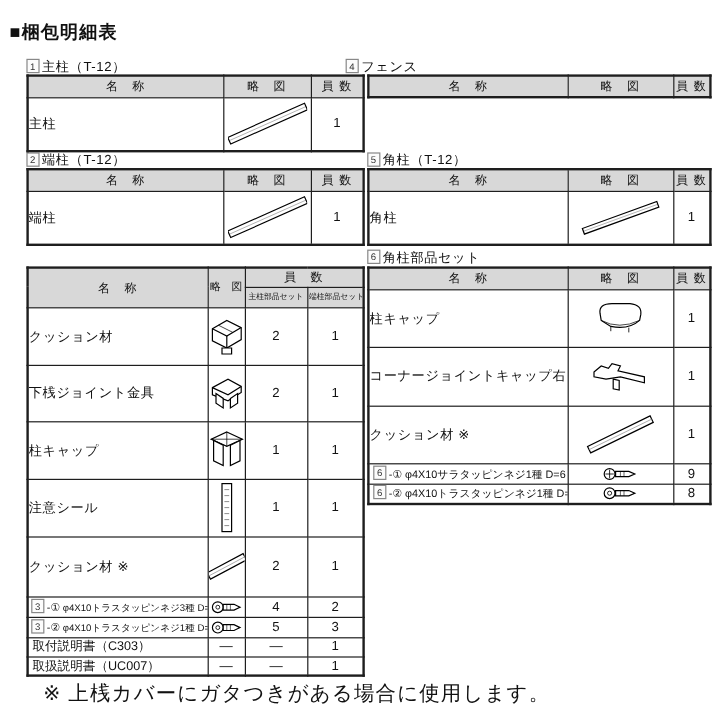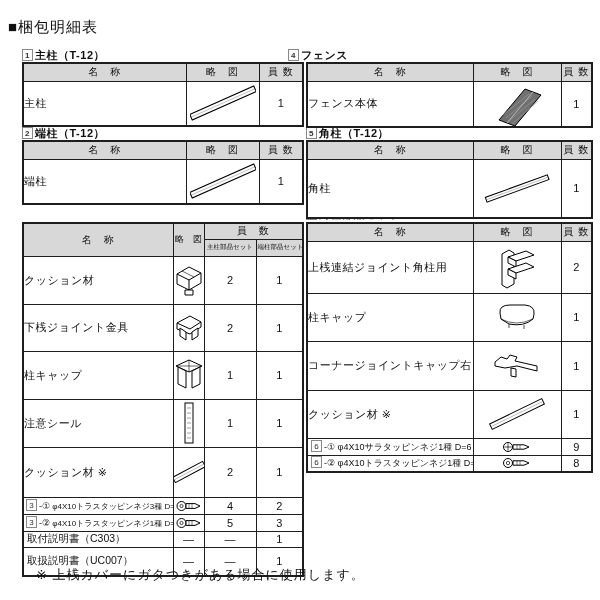--- a/index.html
+++ b/index.html
@@ -1,39 +1,39 @@
 <!DOCTYPE html>
 <html><head>
 <meta charset="utf-8">
 <style>
   * { box-sizing: border-box; }
   html,body { margin:0; padding:0; background:#fff; }
   body { font-family:"Liberation Sans","DejaVu Sans",sans-serif; color:#111; }
   #canvas { position:relative; width:600px; height:600px; background:#fff; overflow:hidden; }
 
-  .title { position:absolute; font-size:15px; font-weight:normal; letter-spacing:1px; }
-  .sec { position:absolute; font-size:11px; letter-spacing:.5px; white-space:nowrap;font-weight:bold; }
+  .title { position:absolute; font-size:15px; font-weight:bold; letter-spacing:1px; }
+  .sec { position:absolute; font-size:11px; letter-spacing:.5px; white-space:nowrap; }
   .nbox { display:inline-block; min-width:11px; height:12px; line-height:11px; border:1px solid #888;
           background:#fcfcfc; font-size:8px; text-align:center; padding:0 1px; margin-right:2px;
           vertical-align:1px; color:#333; }
   .circ { font-size:9px; }
 
   table.tbl { position:absolute; border-collapse:collapse; table-layout:fixed;
               border:2px solid #1e1e1e; background:#fff; }
   .tbl th, .tbl td { border:1px solid #1e1e1e; overflow:hidden; white-space:nowrap; padding:0; }
   .hd th { background:#d8d8d8; font-weight:normal; font-size:10px; text-align:center; letter-spacing:1px; }
   th.skh { font-size:9px; letter-spacing:0; }
   .sub th { font-size:6.5px; letter-spacing:0; padding:0 1px; }
   .nm { font-size:11px; text-align:left; vertical-align:middle; padding-left:6px; letter-spacing:.5px; }
   .sk { text-align:center; vertical-align:middle; }
   .qt { text-align:center; vertical-align:middle; font-size:11px; }
   tr.smr .nm { font-size:8px; letter-spacing:0; padding-left:2px; }
   tr.smr6 .nm { font-size:9px; letter-spacing:0; padding-left:3px; }
   tr.docr .nm { font-size:10.5px; letter-spacing:0; padding-left:3px; }
-  .footnote { position:absolute; font-size:13px; letter-spacing:1px; }
+  .footnote { position:absolute; font-size:17px; letter-spacing:1px; }
   svg { display:block; margin:0 auto; }
 </style>
 </head>
 <body>
 
 <div id="canvas">
 
   <div class="title" style="left:8px;top:18px">■梱包明細表</div>
 
   <div class="sec" style="left:22px;top:48px">
@@ -111,50 +111,36 @@
         <col style="width:166px">
         <col style="width:88px">
         <col style="width:31px">
       </colgroup>
     <tbody>
         <tr class="hd" style="height:18px">
       <th>名　称</th>
       <th>略　図</th>
       <th>員 数</th>
     </tr>
-    <tr style="height:45px">
-      <td class="nm">フェンス本体</td>
-      <td class="sk">
-        <svg width="64" height="44" viewBox="0 0 64 44">
-          <polygon points="14,38 40,7 56,13 30,44" fill="#707070" stroke="#000"></polygon>
-          <line x1="18" y1="33" x2="44" y2="12" stroke="#9a9a9a" stroke-width="0.7"></line>
-          <line x1="21" y1="36" x2="47" y2="14" stroke="#9a9a9a" stroke-width="0.7"></line>
-          <line x1="24" y1="39" x2="50" y2="17" stroke="#9a9a9a" stroke-width="0.7"></line>
-          <line x1="27" y1="42" x2="53" y2="19" stroke="#9a9a9a" stroke-width="0.7"></line>
-          <line x1="48" y1="10" x2="22" y2="41" stroke="#c8c8c8" stroke-width="0.8"></line>
-        </svg>
-      </td>
-      <td class="qt">1</td>
-    </tr>
   </tbody>
     </table>
 
   <table class="tbl" style="left:306px;top:140px;width:285px">
     <colgroup>
         <col style="width:166px">
         <col style="width:88px">
         <col style="width:31px">
       </colgroup>
     <tbody>
         <tr class="hd" style="height:18px">
       <th>名　称</th>
       <th>略　図</th>
       <th>員 数</th>
     </tr>
-    <tr style="height:59px">
+    <tr style="height:45px">
       <td class="nm">角柱</td>
       <td class="sk">
         <svg width="70" height="42" viewBox="0 0 70 42">
               <g transform="rotate(-20 35 21)">
                 <rect x="2" y="19" width="66" height="5" fill="#fff" stroke="#000"></rect>
                 <line x1="2" y1="21.5" x2="68" y2="21.5" stroke="#000" stroke-width="0.5" opacity="0.45"></line>
               </g>
             </svg>
       </td>
       <td class="qt">1</td>
@@ -283,53 +269,40 @@
       </td>
       <td class="qt">5</td>
       <td class="qt">3</td>
     </tr>
     <tr class="docr" style="height:16px">
       <td class="nm">取付説明書（C303）</td>
       <td class="qt">—</td>
       <td class="qt">—</td>
       <td class="qt">1</td>
     </tr>
-    <tr class="docr" style="height:29px">
+    <tr class="docr" style="height:16px">
       <td class="nm">取扱説明書（UC007）</td>
       <td class="qt">—</td>
       <td class="qt">—</td>
       <td class="qt">1</td>
     </tr>
   </tbody>
     </table>
 
   <table class="tbl" style="left:306px;top:222px;width:285px">
     <colgroup>
         <col style="width:166px">
         <col style="width:88px">
         <col style="width:31px">
       </colgroup>
     <tbody>
         <tr class="hd" style="height:18px">
       <th>名　称</th>
       <th>略　図</th>
       <th>員 数</th>
-    </tr>
-    <tr style="height:52px">
-      <td class="nm">上桟連結ジョイント角柱用</td>
-      <td class="sk">
-        <svg width="44" height="46" viewBox="0 0 44 46">
-          <polygon points="7,10 14,6 19,9 19,40 12,44 7,41" fill="#fff" stroke="#000"></polygon>
-          <polygon points="13,13 31,7 39,11 21,17" fill="#fff" stroke="#000"></polygon>
-          <polygon points="13,13 21,17 21,23 13,19" fill="#fff" stroke="#000"></polygon>
-          <polygon points="13,25 31,19 39,23 21,29" fill="#fff" stroke="#000"></polygon>
-          <polygon points="13,25 21,29 21,35 13,31" fill="#fff" stroke="#000"></polygon>
-        </svg>
-      </td>
-      <td class="qt">2</td>
     </tr>
     <tr style="height:48px">
       <td class="nm">柱キャップ</td>
       <td class="sk">
         <svg width="46" height="34" viewBox="0 0 46 34">
           <path d="M6 13 Q5 5 16 5 L31 5 Q41 6 40 14 L39 19 Q30 27 15 24 L7 19 Z" fill="#fff" stroke="#000"></path>
           <path d="M7 19 Q22 27 39 19" fill="none" stroke="#000" stroke-width="0.6"></path>
           <line x1="15" y1="24" x2="15" y2="28" stroke="#000" stroke-width="0.7"></line>
           <line x1="30" y1="25" x2="30" y2="29" stroke="#000" stroke-width="0.7"></line>
         </svg>

